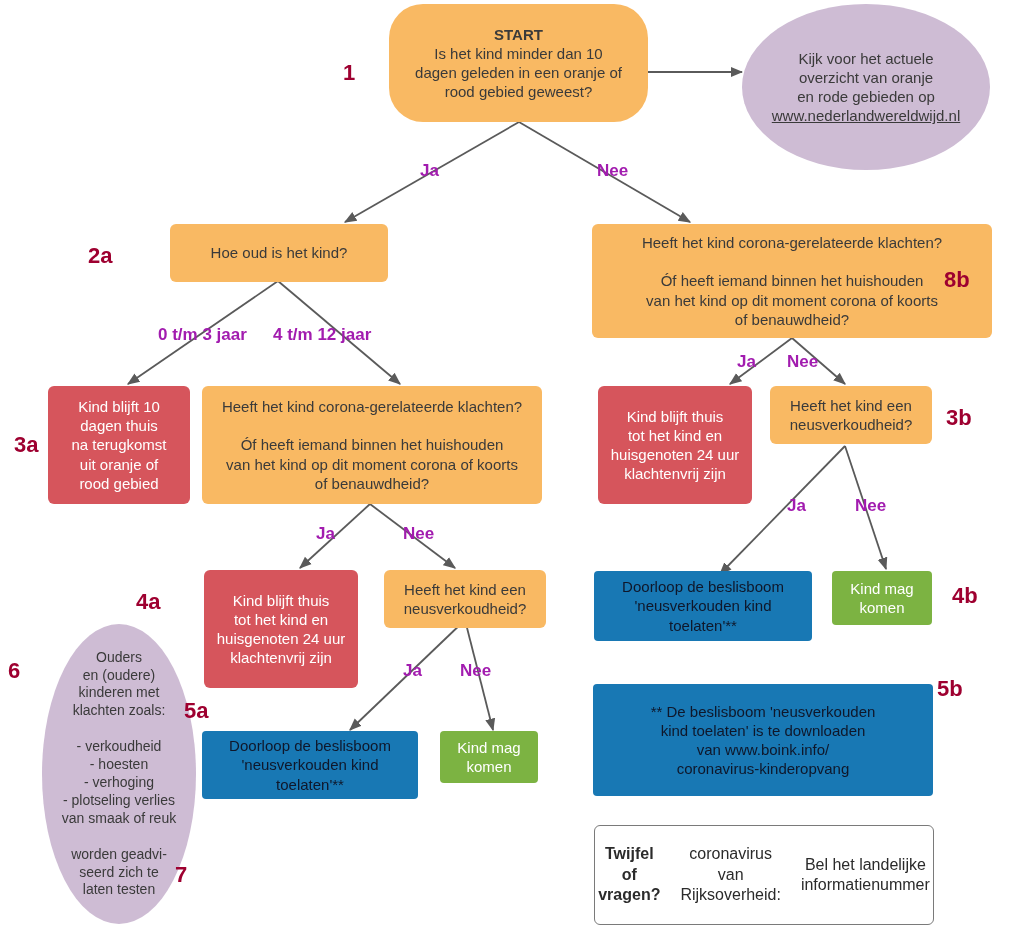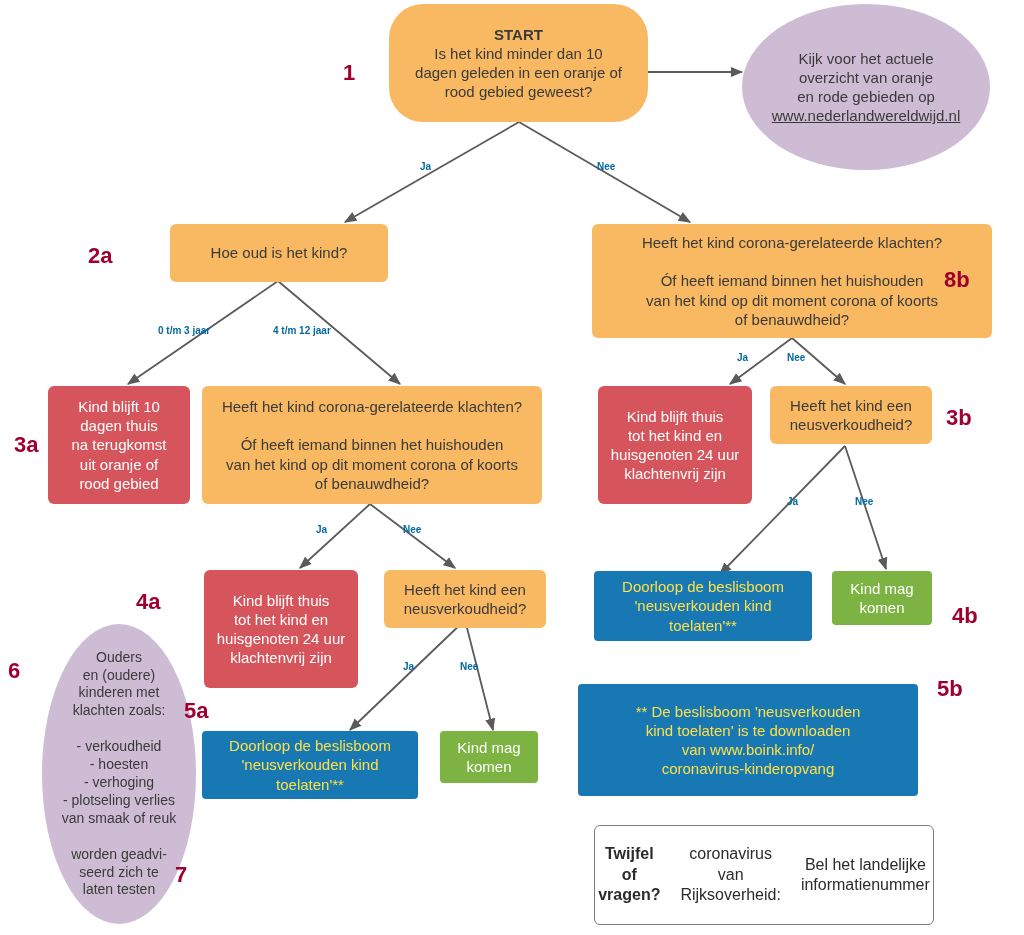--- a/index.html
+++ b/index.html
@@ -29,21 +29,21 @@
     text-align:center;
     line-height:1.28;
     color:#3c3c3c;
     font-size:15px;
     padding:22px 8px;
     white-space:pre-line;
   }
   .orange{background:#f9b963;border-radius:6px;color:#3a3a3a;}
   .orange-round{background:#f9b963;border-radius:34px;color:#3a3a3a;}
   .red{background:#d6555c;border-radius:6px;color:#ffffff;}
-  .blue{background:#1878b4;border-radius:4px;color:#fde047;}
+  .blue{background:#1878b4;border-radius:4px;color:#0f172a;}
   .green{background:#7cb342;border-radius:4px;color:#ffffff;}
   .purple-ellipse{
     background:#cebcd4;
     border-radius:50%;
     color:#3a3a3a;
   }
   .plain-box{
     background:#ffffff;
     border:1px solid #7a7a7a;
     border-radius:6px;
@@ -51,23 +51,23 @@
   }
   .marker{
     position:absolute;
     color:#9e0030;
     font-weight:bold;
     font-size:22px;
     letter-spacing:0px;
   }
   .edge-label{
     position:absolute;
-    color:#0369a1;
+    color:#a21caf;
     font-weight:bold;
-    font-size:10px;
+    font-size:17px;
     white-space:nowrap;
   }
   .title-line{font-weight:bold;}
   .u{text-decoration:underline;}
   .nowrap{white-space:nowrap;}
 </style>
 </head>
 <body>
 
 <div id="canvas">
@@ -189,21 +189,21 @@
     <span>Doorloop de beslisboom
 'neusverkouden kind
 toelaten'**</span>
   </div>
 
   <div class="node green" style="left:440px; top:731px; width:98px; height:52px;">
     <span>Kind mag
 komen</span>
   </div>
 
-  <div class="node blue" style="left:578px; top:684px; width:340px; height:112px;">
+  <div class="node blue" style="left:593px; top:684px; width:340px; height:112px;">
     <span>** De beslisboom 'neusverkouden
 kind toelaten' is te downloaden
 van www.boink.info/
 coronavirus-kinderopvang</span>
   </div>
 
   <div class="node purple-ellipse" style="left:42px; top:624px; width:154px; height:300px; font-size:14px;">
     <span>Ouders
 en (oudere)
 kinderen met
@@ -244,19 +244,19 @@
 
   <div class="edge-label" style="left:403px; top:661px;">Ja</div>
   <div class="edge-label" style="left:460px; top:661px;">Nee</div>
 
   <div class="marker" style="left:343px; top:60px;">1</div>
   <div class="marker" style="left:88px; top:243px;">2a</div>
   <div class="marker" style="left:944px; top:267px;">8b</div>
   <div class="marker" style="left:14px; top:432px;">3a</div>
   <div class="marker" style="left:946px; top:405px;">3b</div>
   <div class="marker" style="left:136px; top:589px;">4a</div>
-  <div class="marker" style="left:952px; top:583px;margin-top:20px;">4b</div>
+  <div class="marker" style="left:952px; top:583px;">4b</div>
   <div class="marker" style="left:176px; top:698px;margin-left:8px;">5a</div>
   <div class="marker" style="left:937px; top:676px;">5b</div>
   <div class="marker" style="left:8px; top:658px;">6</div>
   <div class="marker" style="left:175px; top:862px;">7</div>
 
 </div>
 
 </body></html>

